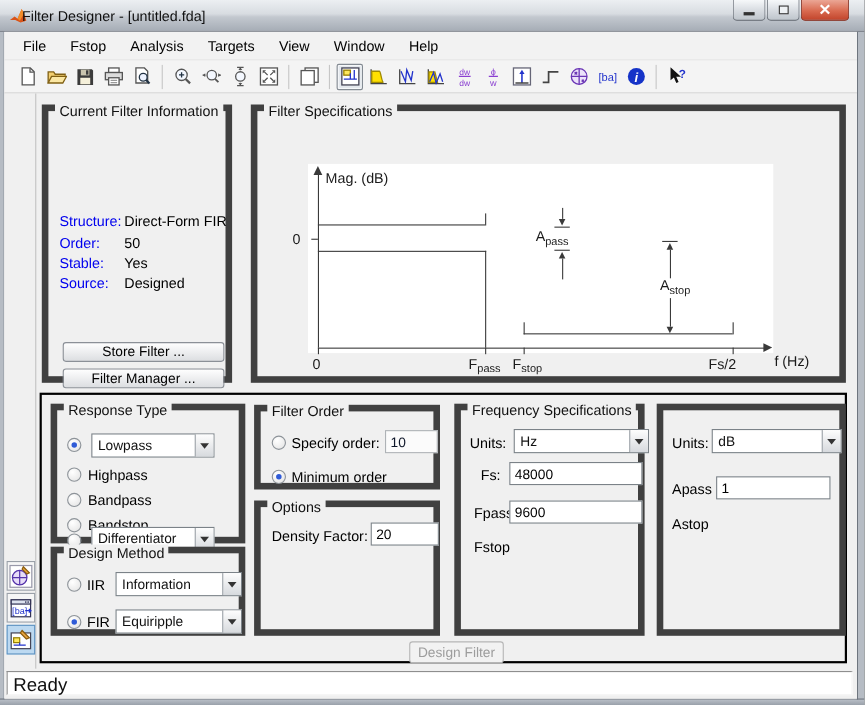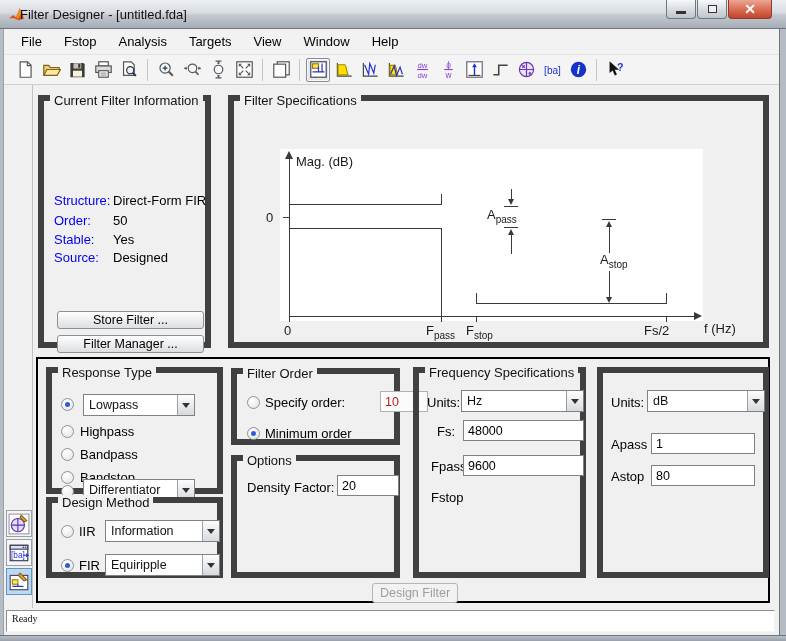--- a/index.html
+++ b/index.html
@@ -56,34 +56,34 @@
   .bigframe { position:absolute; border:2px solid #000; }
   .lbl { position:absolute; font-size:13px; white-space:nowrap; color:#000; }
   .blue { color:#0000EE; }
   .combo { position:absolute; height:22px; background:#fff; border:1px solid #7b8288; display:flex; align-items:stretch; }
   .combo .ct { flex:1; font-size:12.5px; padding:3px 0 0 5px; overflow:hidden; white-space:nowrap; }
   .combo .cb { width:17px; border-left:1px solid #9aa0a6; background:linear-gradient(#fdfdfd,#d7dade); display:flex; align-items:center; justify-content:center; }
   .combo .cb i { width:0; height:0; border:4px solid transparent; border-top:5px solid #333; margin-top:5px; }
   .radio { position:absolute; width:13px; height:13px; border-radius:50%; background:radial-gradient(circle at 35% 30%,#fff,#e2e2e2); border:1px solid #8d9399; }
   .radio.on::after { content:''; position:absolute; left:3px; top:3px; width:5px; height:5px; border-radius:50%; background:#2f5bd7; }
   .tinput { position:absolute; border:1px solid #7b8288; font:12.5px "Liberation Sans",sans-serif; padding:0 4px; height:21px; background:#fff; color:#000; }
-  .tinput.disabled { color:#b91c1c; border-color:#aeb2b6; background:#fbfbfb;margin-left:30px; }
+  .tinput.disabled { color:#0f172a; border-color:#aeb2b6; background:#fbfbfb; }
   .pbtn { position:absolute; border:1px solid #8b9097; border-radius:3px; background:linear-gradient(#fefefe,#eaebed 60%,#dcdee1); font-size:12.5px; text-align:center; color:#000; }
   .pbtn.disabled { color:#9d9d9d; border-color:#b5b5b5; background:#f2f2f2; }
   
   .plot { position:absolute; left:46px; top:48px; width:423px; height:172px; background:#fff; }
   .h,.v { position:absolute; background:#3a3a3a; }
   .h { height:1px; } .v { width:1px; }
   .tri { position:absolute; width:0; height:0; }
   .dlab { position:absolute; font-size:13px; color:#1a1a1a; white-space:nowrap; }
   .dlab sub { font-size:10px; }
   
   .statusbar { position:absolute; left:0; top:579px; width:775px; height:27px; background:#f0f0f0; }
   .statusfield { position:absolute; left:2px; top:2px; width:769px; height:22px; background:#fff;
-    border:1px solid; border-color:#8e8e8e #f5f5f5 #f5f5f5 #8e8e8e; font-size:10px; padding:2px 0 0 5px;font-family:Liberation Serif, serif; }
+    border:1px solid; border-color:#8e8e8e #f5f5f5 #f5f5f5 #8e8e8e; font-size:17px; padding:2px 0 0 5px; }
 </style>
 </head>
 <body>
 
 <div class="window">
 
   <div class="titlebar">
     <svg class="app-icon" viewBox="0 0 16 16">
       <path d="M1 11.5l4-3 2.5 2L11 2l2 4 2 6-5 1.5-4.5-2z" fill="#d95319"></path>
       <path d="M7.5 10.5L11 2l2 4-3.5 6z" fill="#f28c28"></path>
@@ -424,21 +424,21 @@
 
     <div class="gb" style="left:227px; top:426px; width:169px; height:123px;">
       <span class="t">Options</span>
       <span class="lbl" style="left:10px; top:19px;">Density Factor:</span>
       <input class="tinput" style="left: 100px; top: 14px; width: 62px;" value="20">
     </div>
 
     <div class="gb" style="left:409px; top:338px; width:173px; height:211px;">
       <span class="t">Frequency Specifications</span>
       <span class="lbl" style="left:8px; top:22px;">Units:</span>
-      <div class="combo" style="left:42px; top:17px; width:123px;">
+      <div class="combo" style="left:48px; top:17px; width:123px;">
         <span class="ct">Hz</span>
           <span class="cb">
             <i></i>
           </span>
       </div>
       <span class="lbl" style="left:18px; top:51px;">Fs:</span>
       <input class="tinput" style="left: 44px; top: 47px; width: 121px;" value="48000">
       <span class="lbl" style="left:12px; top:86px;">Fpass</span>
       <input class="tinput" style="left: 44px; top: 82px; width: 121px;" value="9600">
       <span class="lbl" style="left:12px; top:117px;">Fstop</span>
@@ -448,21 +448,20 @@
       <span class="lbl" style="left:8px; top:22px;">Units:</span>
       <div class="combo" style="left:44px; top:17px; width:118px;">
         <span class="ct">dB</span>
           <span class="cb">
             <i></i>
           </span>
       </div>
       <span class="lbl" style="left:8px; top:64px;">Apass</span>
       <input class="tinput" style="left: 48px; top: 60px; width: 104px;" value="1">
       <span class="lbl" style="left:8px; top:96px;">Astop</span>
-      <input class="tinput" style="left: 48px; top: 92px; width: 104px;" value="80">
     </div>
 
     <button class="pbtn disabled" style="left:368px; top:554px; width:86px; height:20px;">Design Filter</button>
 
     <div class="statusbar">
       <div class="statusfield">Ready</div>
     </div>
 
   </div>
 </div>

